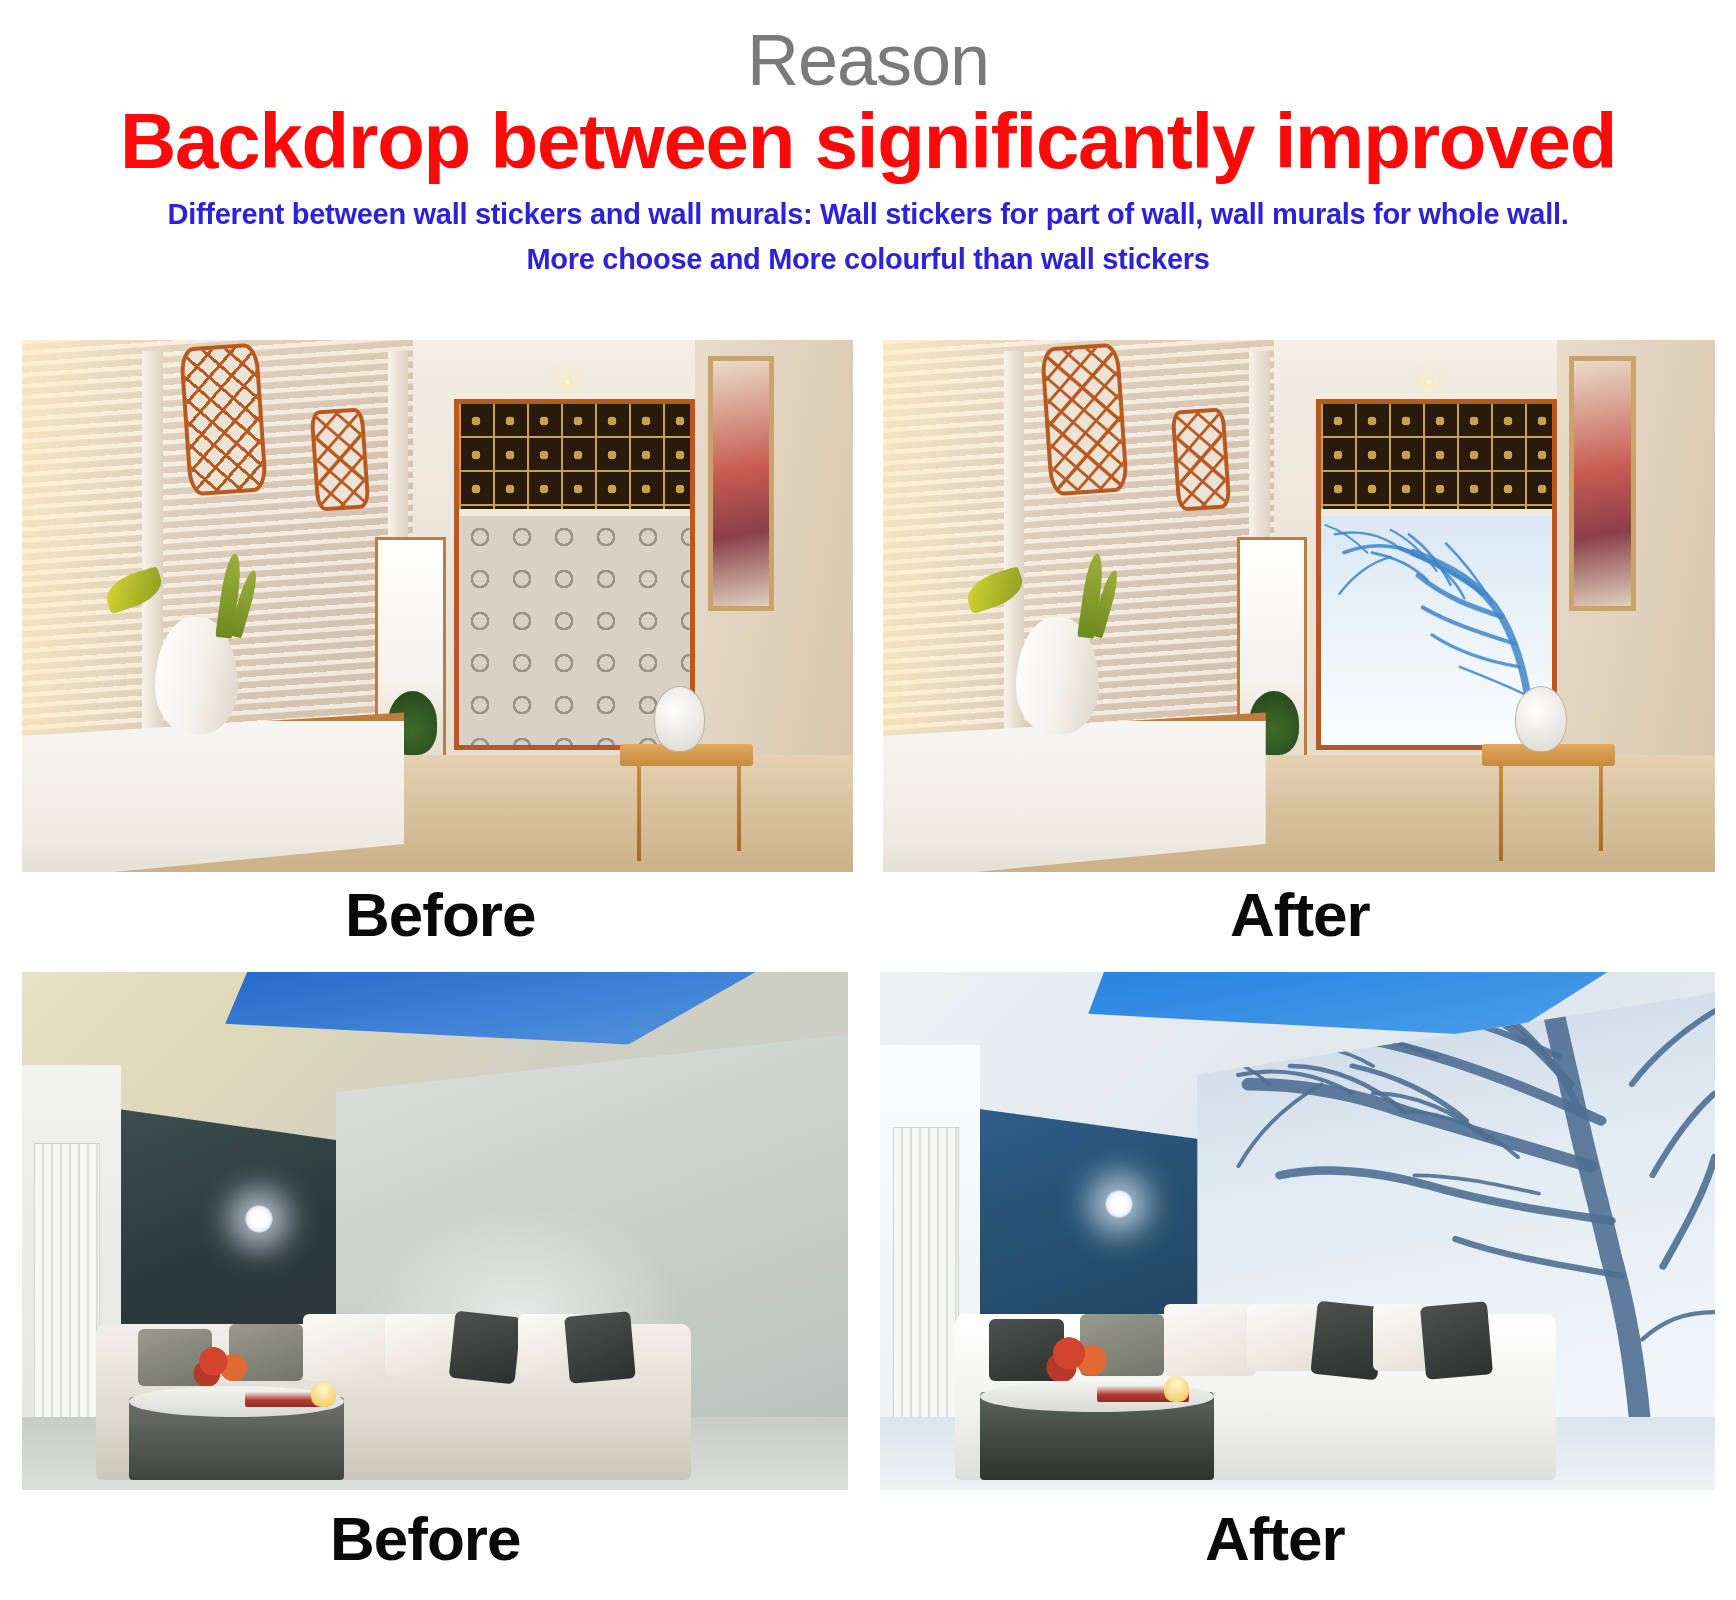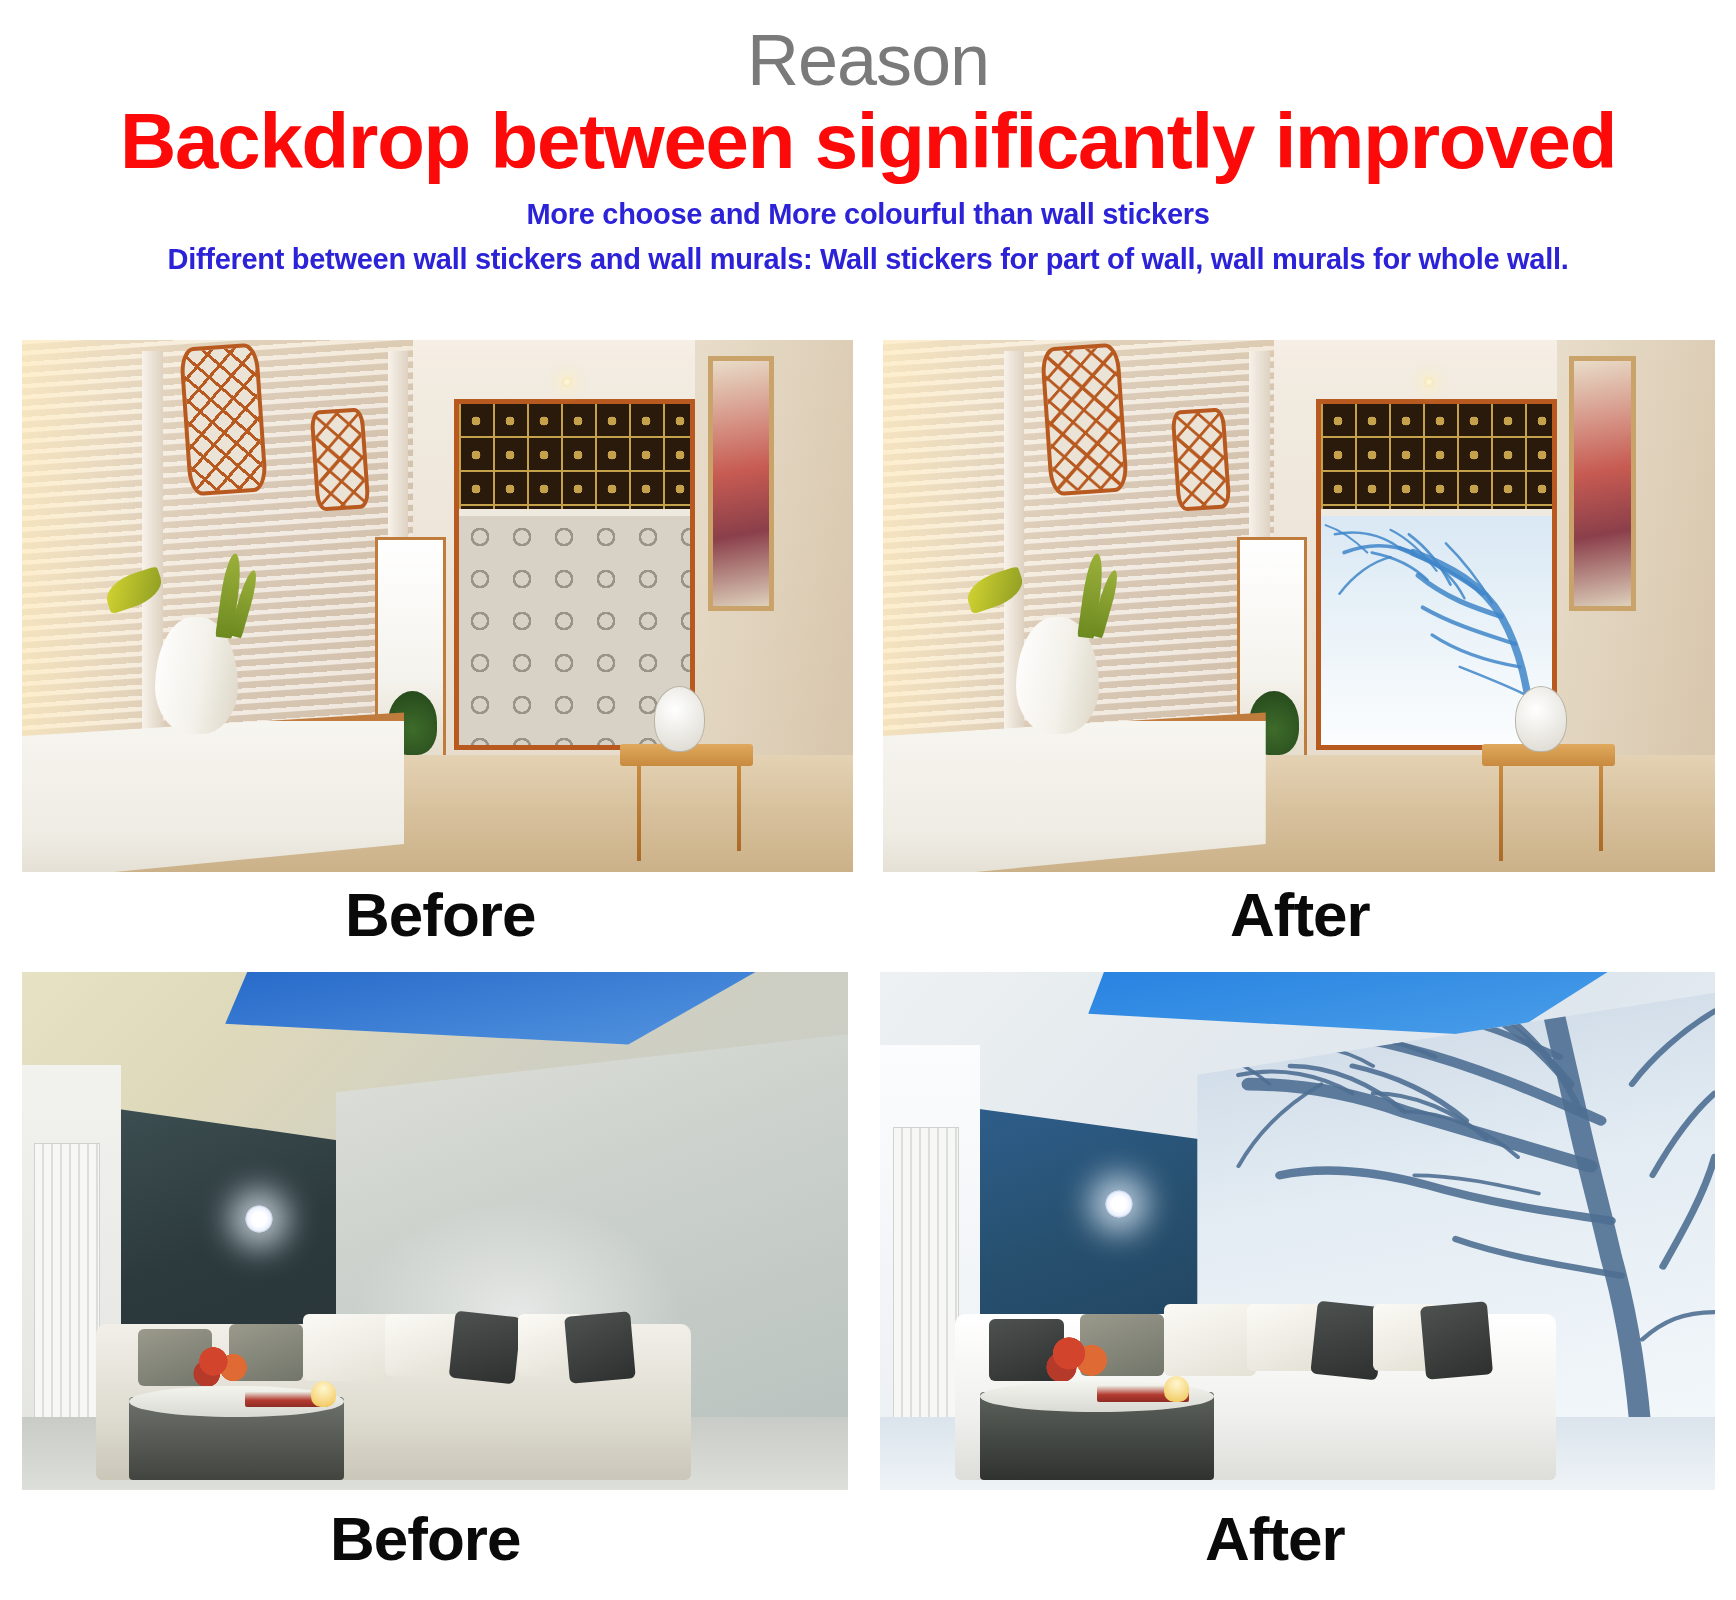--- a/index.html
+++ b/index.html
@@ -304,22 +304,22 @@
   
   .treesvg { position: absolute; inset: 0; width: 100%; height: 100%; }
 </style>
 </head>
 <body>
 
 <div id="header">
   <div id="eyebrow-title">Reason</div>
   <div id="headline">Backdrop between significantly improved</div>
   <div id="subtitle">
+    <span class="sub-line">Different between wall stickers and wall murals: Wall stickers for part of wall, wall murals for whole wall.</span>
     <span class="sub-line">More choose and More colourful than wall stickers</span>
-    <span class="sub-line">Different between wall stickers and wall murals: Wall stickers for part of wall, wall murals for whole wall.</span>
   </div>
 </div>
 
 <div class="grid">
 
   <div class="photo" style="left:22px; top:340px; width:831px; height:532px;">
     <div class="hall">
       <div class="ceiling"></div>
       <div class="leftwall lit"></div>
 

